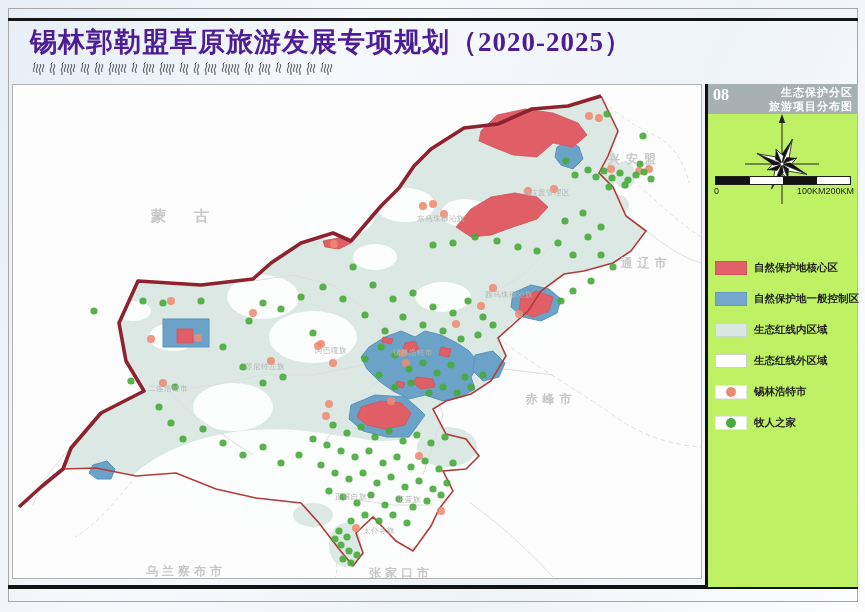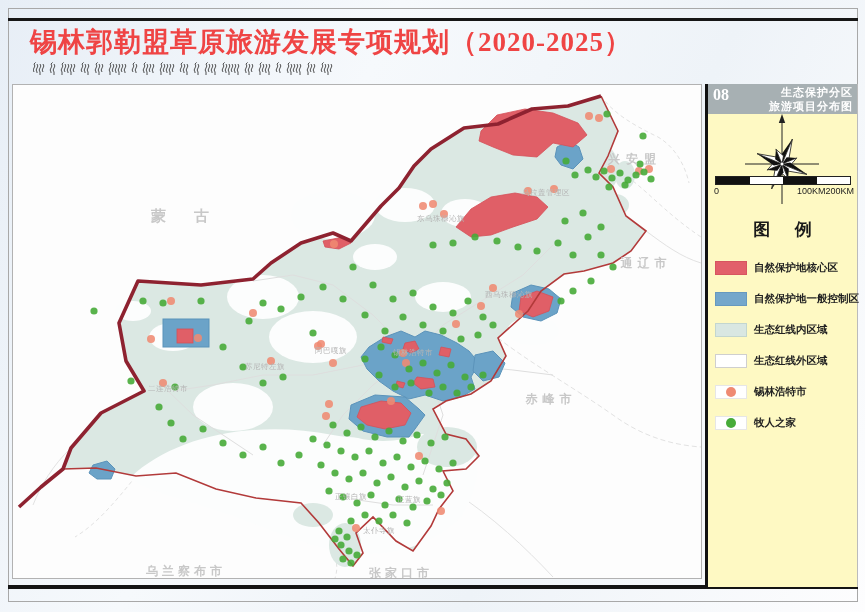--- a/index.html
+++ b/index.html
@@ -7,29 +7,29 @@
     width:865px;height:612px;position:relative;overflow:hidden;
     background:linear-gradient(115deg,#e7eef6 0%,#f6f9fc 35%,#eef3f8 65%,#fdfdfe 100%);
     font-family:"Liberation Sans","DejaVu Sans",sans-serif;
   }
   .frame{position:absolute;left:8px;top:8px;width:848px;height:592px;border:1px solid #a8a8a8;background:transparent;}
   .rule-top{position:absolute;left:8px;top:18px;width:850px;height:3px;background:#161616;}
   .rule-bottom{position:absolute;left:8px;top:585px;width:850px;height:4px;background:#141414;}
   .doc-title{
     position:absolute;left:30px;top:24px;width:700px;
     font-family:"Liberation Serif","DejaVu Serif",serif;
-    font-size:27px;font-weight:bold;color:#ef4444;letter-spacing:1px;white-space:nowrap;
+    font-size:27px;font-weight:bold;color:#4c1d95;letter-spacing:1px;white-space:nowrap;
   }
   .mongolian{position:absolute;left:33px;top:62px;}
   .map-area{
     position:absolute;left:12px;top:84px;width:688px;height:493px;
     border:1px solid #b2b2b2;background:#fdfdfd;
   }
   .divider-v{position:absolute;left:705px;top:84px;width:3px;height:503px;background:#111;}
-  .panel{position:absolute;left:708px;top:84px;width:149px;height:503px;background:#fef9c3;border-right:1px solid #bbb;}
+  .panel{position:absolute;left:708px;top:84px;width:149px;height:503px;background:#bef264;border-right:1px solid #bbb;}
   .panel-header{
     position:absolute;left:0;top:0;width:100%;height:30px;background:#a7b0b3;color:#fff;
     font-weight:bold;
   }
   .panel-num{position:absolute;left:5px;top:2px;font-family:"Liberation Serif","DejaVu Serif",serif;font-size:16px;}
   .panel-title{position:absolute;right:4px;top:1px;text-align:right;font-size:11px;line-height:14px;letter-spacing:1px;}
   .compass{position:absolute;left:28px;top:28px;}
   .scalebar{position:absolute;left:7px;top:92px;width:134px;height:7px;border:1px solid #222;display:flex;}
   .scalebar div{flex:1;}
   .sb-b{background:#111;} .sb-w{background:#fff;}
@@ -472,21 +472,20 @@
       <div class="sb-w"></div>
       <div class="sb-b"></div>
       <div class="sb-w"></div>
   </div>
   <div class="scale-labels">
     <span>0</span>
     <span>100KM</span>
     <span>200KM</span>
   </div>
 
-  <div class="legend-title">图 例</div>
   <div class="legend-items" id="legend-items">
       <div class="legend-row">
         <div class="legend-sw" style="border: 1px solid rgb(215, 85, 96); background: rgb(226, 96, 106);"></div>
         <span class="legend-label">自然保护地核心区</span>
       </div>
       <div class="legend-row">
         <div class="legend-sw" style="border: 1px solid rgb(102, 153, 191); background: rgb(116, 167, 203);"></div>
         <span class="legend-label">自然保护地一般控制区</span>
       </div>
       <div class="legend-row">

